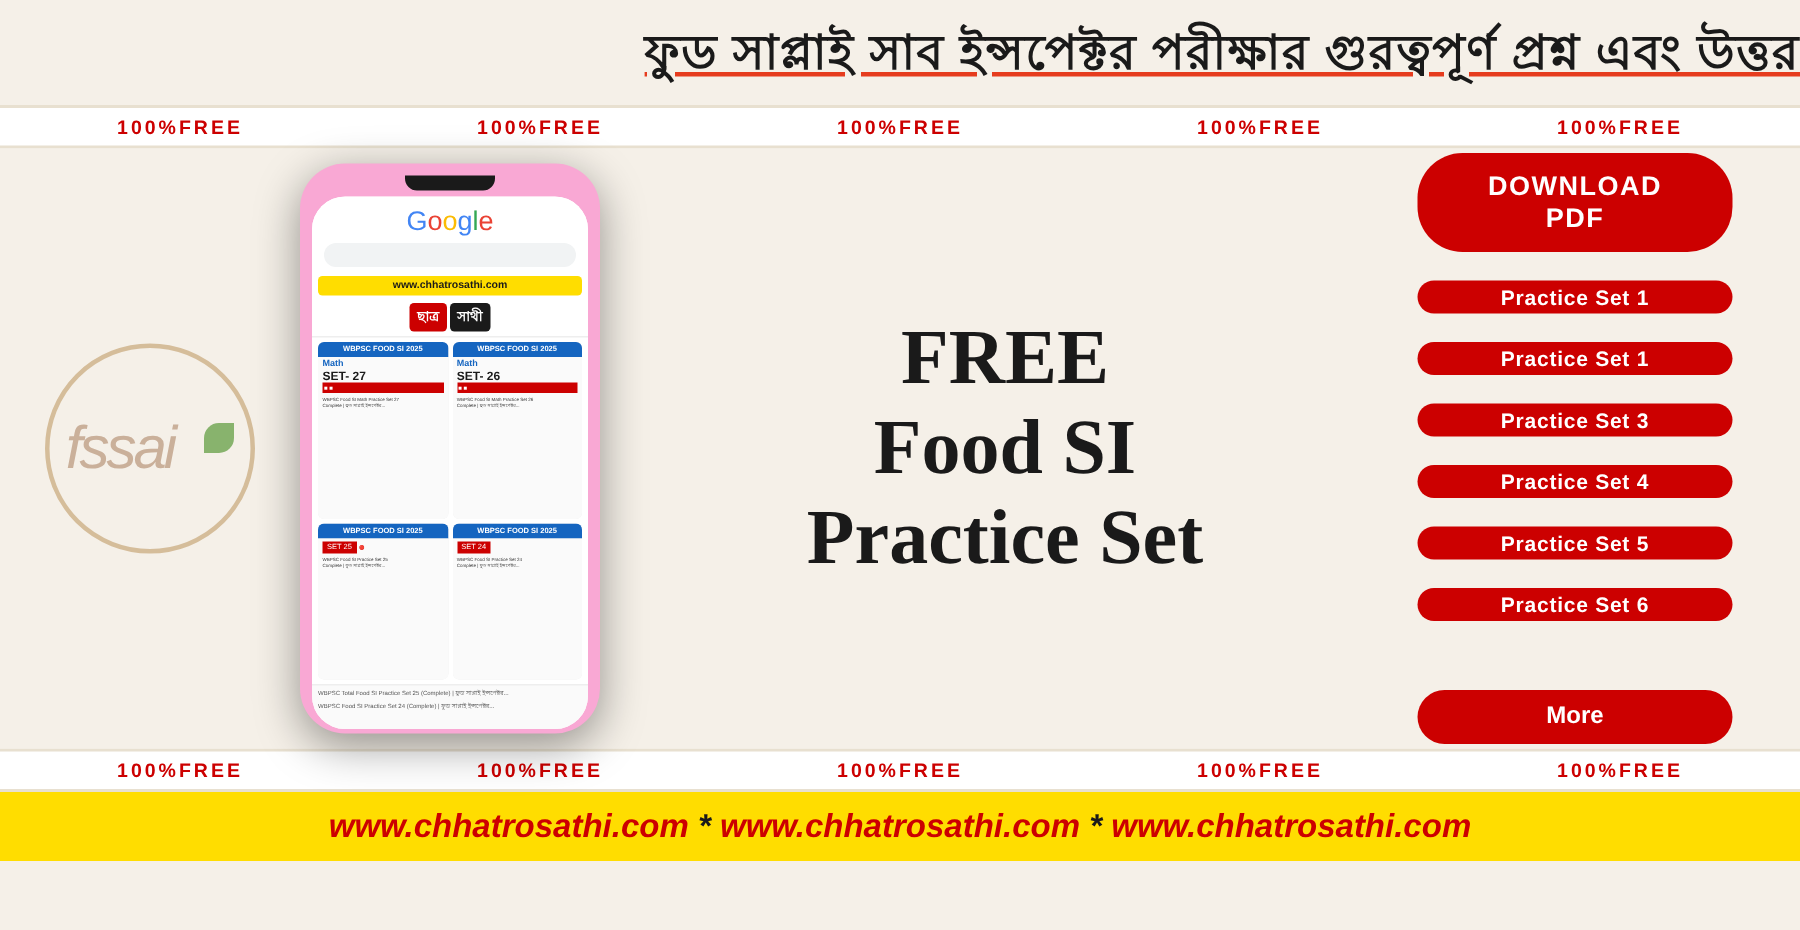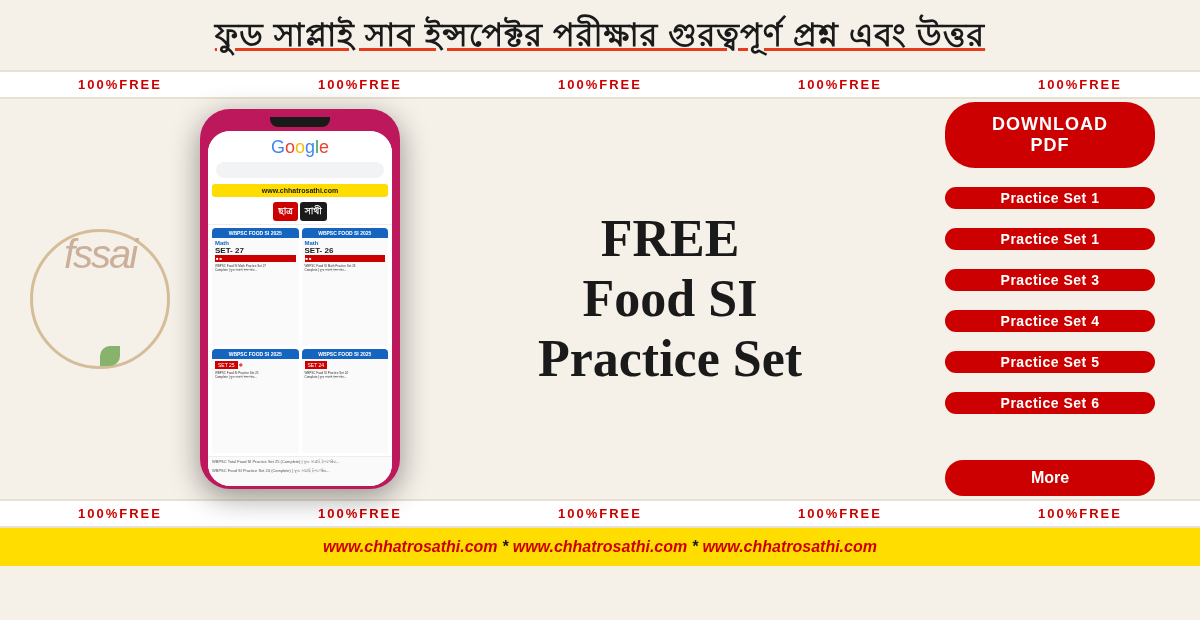--- a/index.html
+++ b/index.html
@@ -7,21 +7,21 @@
       width: 1200px;
       height: 620px;
       overflow: hidden;
       font-family: Arial, sans-serif;
       background: #f5f0e8;
     }
 
     
     .top-title {
       background: #f5f0e8;
-      text-align: center;
+      text-align: right;
       padding: 10px 0 6px;
       font-size: 32px;
       font-weight: 900;
       color: #1a1a1a;
       letter-spacing: 1px;
       text-decoration: underline;
       text-decoration-color: #e63c1e;
       font-family: 'Arial Unicode MS', Arial, sans-serif;
     }
 
@@ -54,23 +54,23 @@
       position: relative;
     }
 
     
     .fssai-logo {
       width: 140px;
       height: 140px;
       border: 3px solid #c8a87a;
       border-radius: 50%;
       display: flex;
-      flex-direction: column;
-      align-items: center;
-      justify-content: space-between;
+      flex-direction: row;
+      align-items: center;
+      justify-content: center;
       position: absolute;
       left: 30px;
       top: 50%;
       transform: translateY(-50%);
       background: #f5f0e8;
       opacity: 0.7;
     }
     .fssai-text {
       font-size: 40px;
       font-style: italic;
@@ -88,21 +88,21 @@
     }
 
     
     .phone-container {
       margin-left: 160px;
       position: relative;
     }
     .phone {
       width: 200px;
       height: 380px;
-      background: #be185d;
+      background: #f9a8d4;
       border-radius: 30px;
       padding: 8px;
       box-shadow: 0 8px 30px rgba(0,0,0,0.4);
       position: relative;
     }
     .phone-notch {
       width: 60px;
       height: 10px;
       background: #1a1a1a;
       border-radius: 0 0 8px 8px;
@@ -299,21 +299,21 @@
       font-weight: 700;
       font-size: 13px;
       letter-spacing: 2px;
     }
 
     
     .footer {
       background: #ffdd00;
       text-align: center;
       padding: 10px 0;
-      font-size: 16px;
+      font-size: 22px;
       font-style: italic;
       font-weight: 700;
     }
     .footer-link {
       color: #cc0000;
       text-decoration: none;
     }
     .footer-star {
       color: #1a1a1a;
     }

